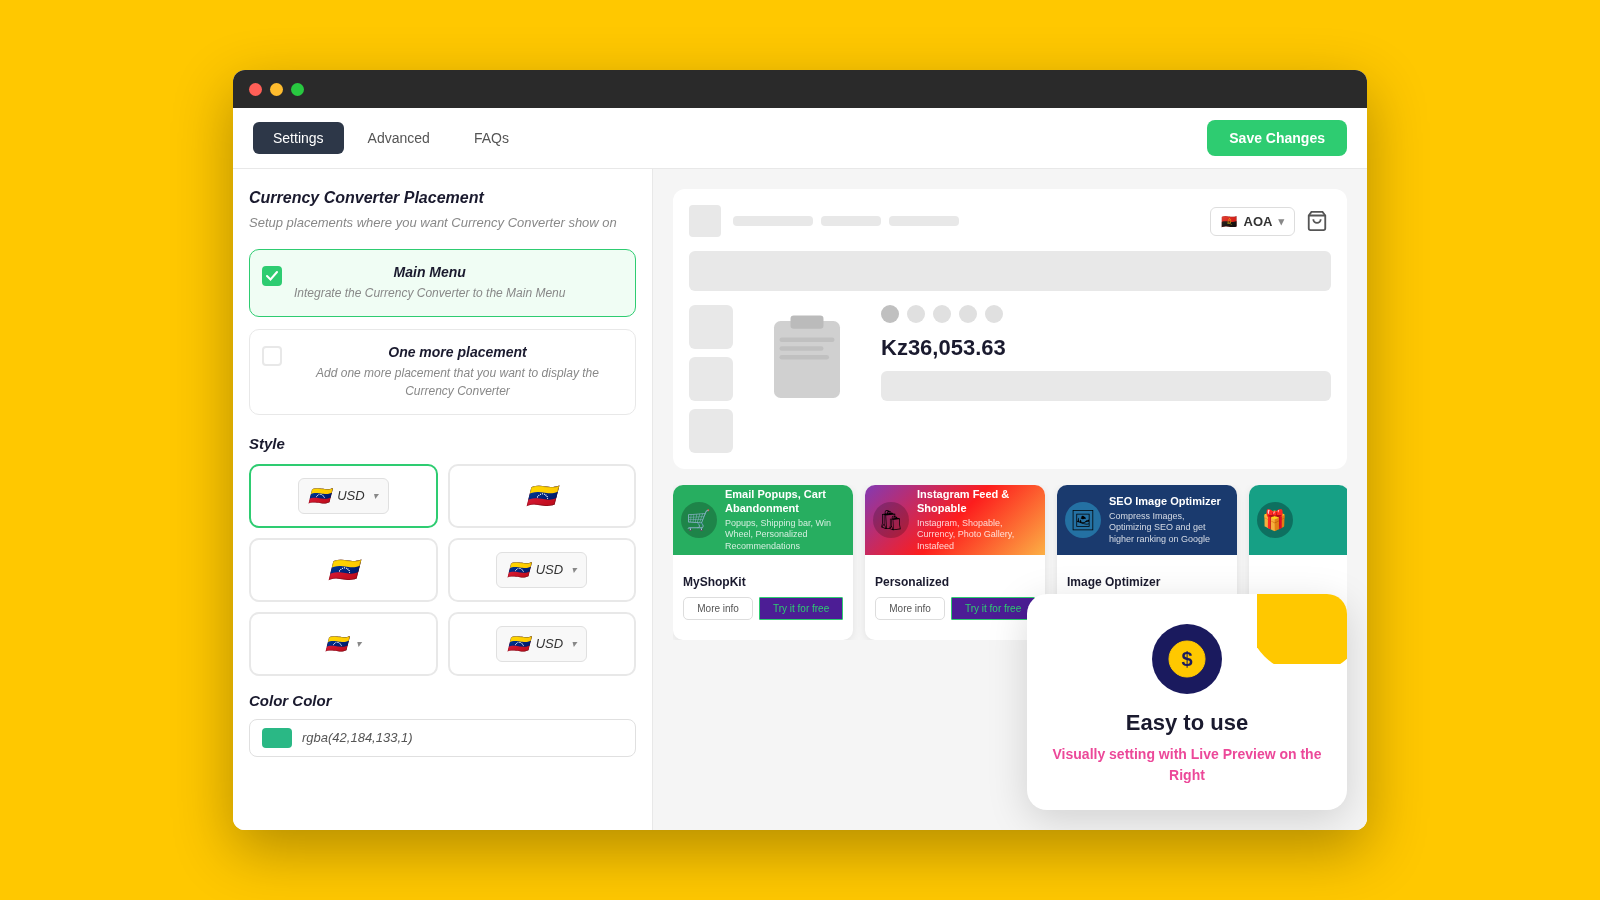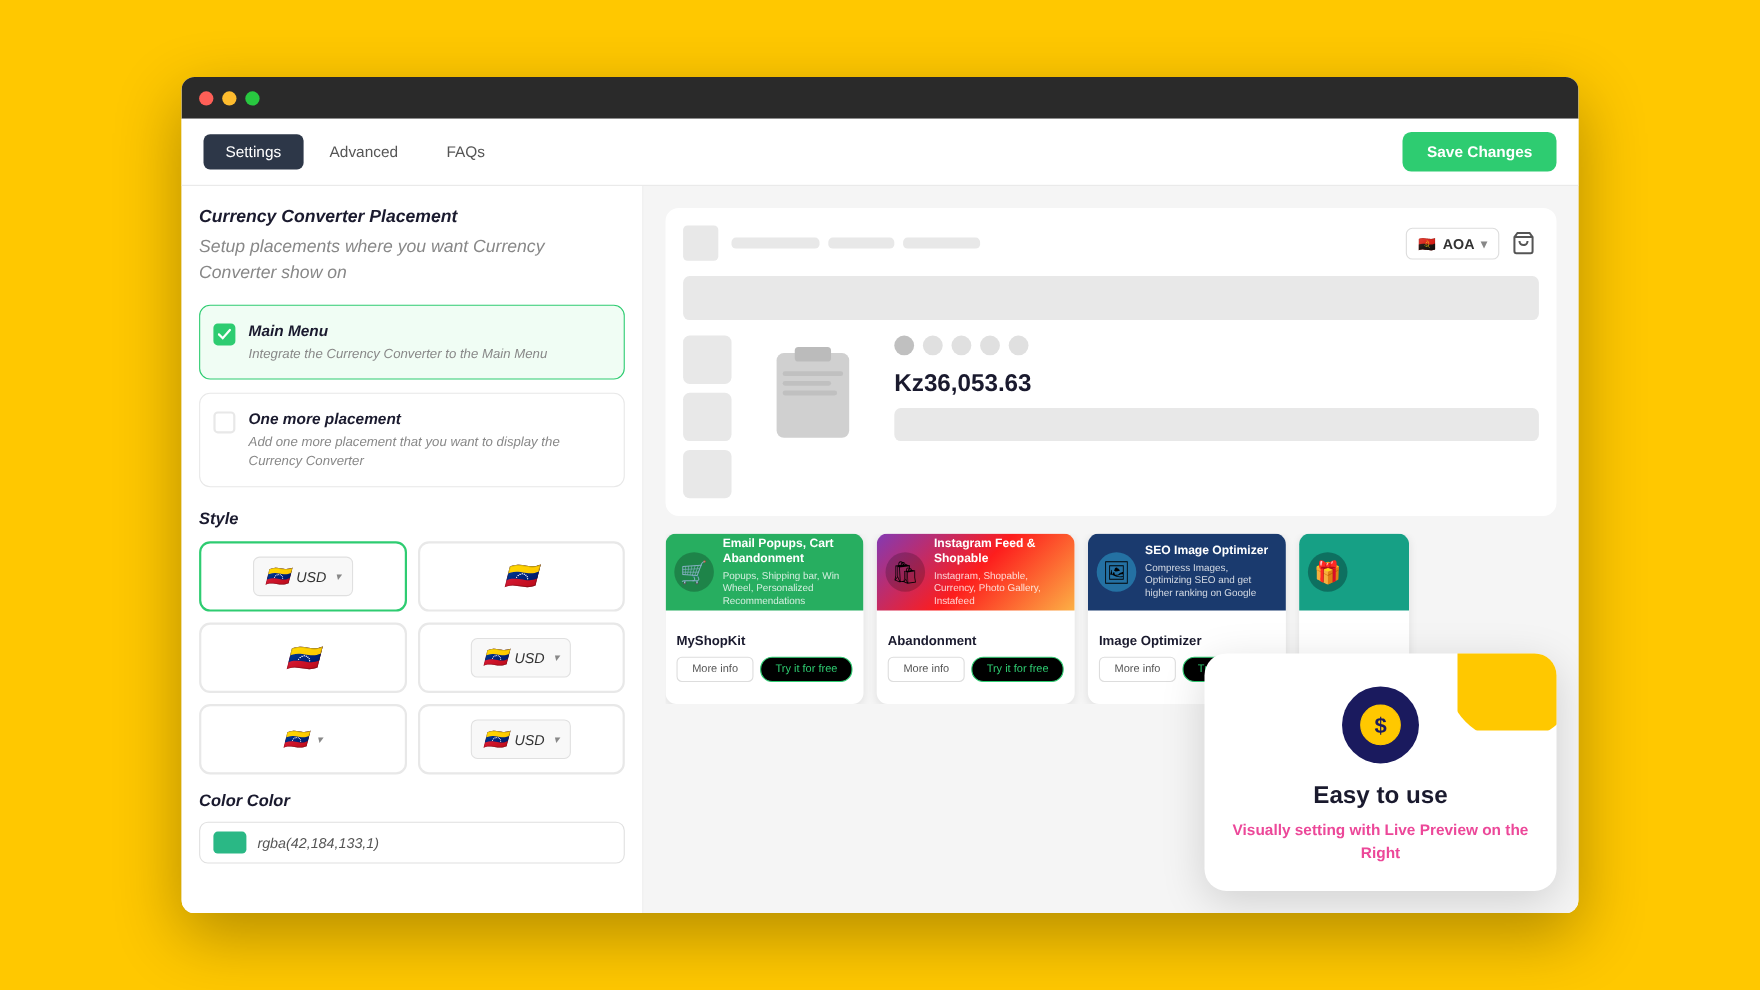--- a/index.html
+++ b/index.html
@@ -7,21 +7,21 @@
       background: #FFC800;
       width: 1600px;
       height: 900px;
       display: flex;
       align-items: center;
       justify-content: center;
       font-family: -apple-system, BlinkMacSystemFont, 'Segoe UI', sans-serif;
       overflow: hidden;
     }
     .browser-window {
-      width: 1270px;
+      width: 1134px;
       height: 760px;
       background: #f5f5f5;
       border-radius: 12px;
       overflow: hidden;
       box-shadow: 0 20px 60px rgba(0,0,0,0.3);
     }
     .title-bar {
       background: #2a2a2a;
       height: 38px;
       display: flex;
@@ -93,36 +93,37 @@
       font-style: italic;
     }
 
     .section-title {
       font-size: 16px;
       font-weight: 700;
       color: #1a1a2e;
       margin-bottom: 6px;
     }
     .section-subtitle {
-      font-size: 16px;
+      font-size: 13px;
       color: #888;
       margin-bottom: 16px;
       line-height: 1.5;
     }
 
     
     .placement-card {
       border: 1.5px solid #e8e8e8;
       border-radius: 10px;
       padding: 14px 14px 14px 12px;
       margin-bottom: 12px;
       display: flex;
       align-items: flex-start;
       gap: 12px;
       cursor: pointer;
+      text-align: center;
     }
     .placement-card.active {
       border-color: #2ecc71;
       background: #f0fdf4;
     }
     .placement-card .check-icon {
       width: 20px;
       height: 20px;
       border-radius: 4px;
       border: 2px solid #e8e8e8;
@@ -410,22 +411,22 @@
       background: white;
       font-size: 10px;
       color: #555;
       cursor: pointer;
       text-align: center;
     }
     .app-try-btn {
       flex: 1.2;
       padding: 5px 0;
       border: 1px solid #2ecc71;
-      border-radius: 11px;
-      background: #000000;
+      border-radius: 1px;
+      background: #4c1d95;
       font-size: 10px;
       color: #2ecc71;
       cursor: pointer;
       text-align: center;
     }
 
     
     .promo-card {
       position: absolute;
       right: 80px;
@@ -634,21 +635,21 @@
 
           <div class="app-card">
             <div class="app-card-banner" style="background:linear-gradient(135deg,#833ab4,#fd1d1d,#fcb045);">
               <div class="app-icon-circle" style="background:rgba(0,0,0,0.2);">🛍</div>
               <div class="app-banner-text">
                 <div class="app-banner-title">Instagram Feed &amp; Shopable</div>
                 <div class="app-banner-sub">Instagram, Shopable, Currency, Photo Gallery, Instafeed</div>
               </div>
             </div>
             <div class="app-card-body">
-              <div class="app-name">Abandonment</div>
+              <div class="app-name">Personalized</div>
               <div class="app-actions">
                 <button class="app-info-btn">More info</button>
                 <button class="app-try-btn">Try it for free</button>
               </div>
             </div>
           </div>
 
           <div class="app-card">
             <div class="app-card-banner" style="background:#1a3a6e;">
               <div class="app-icon-circle" style="background:#2471a3;">🖼</div>

